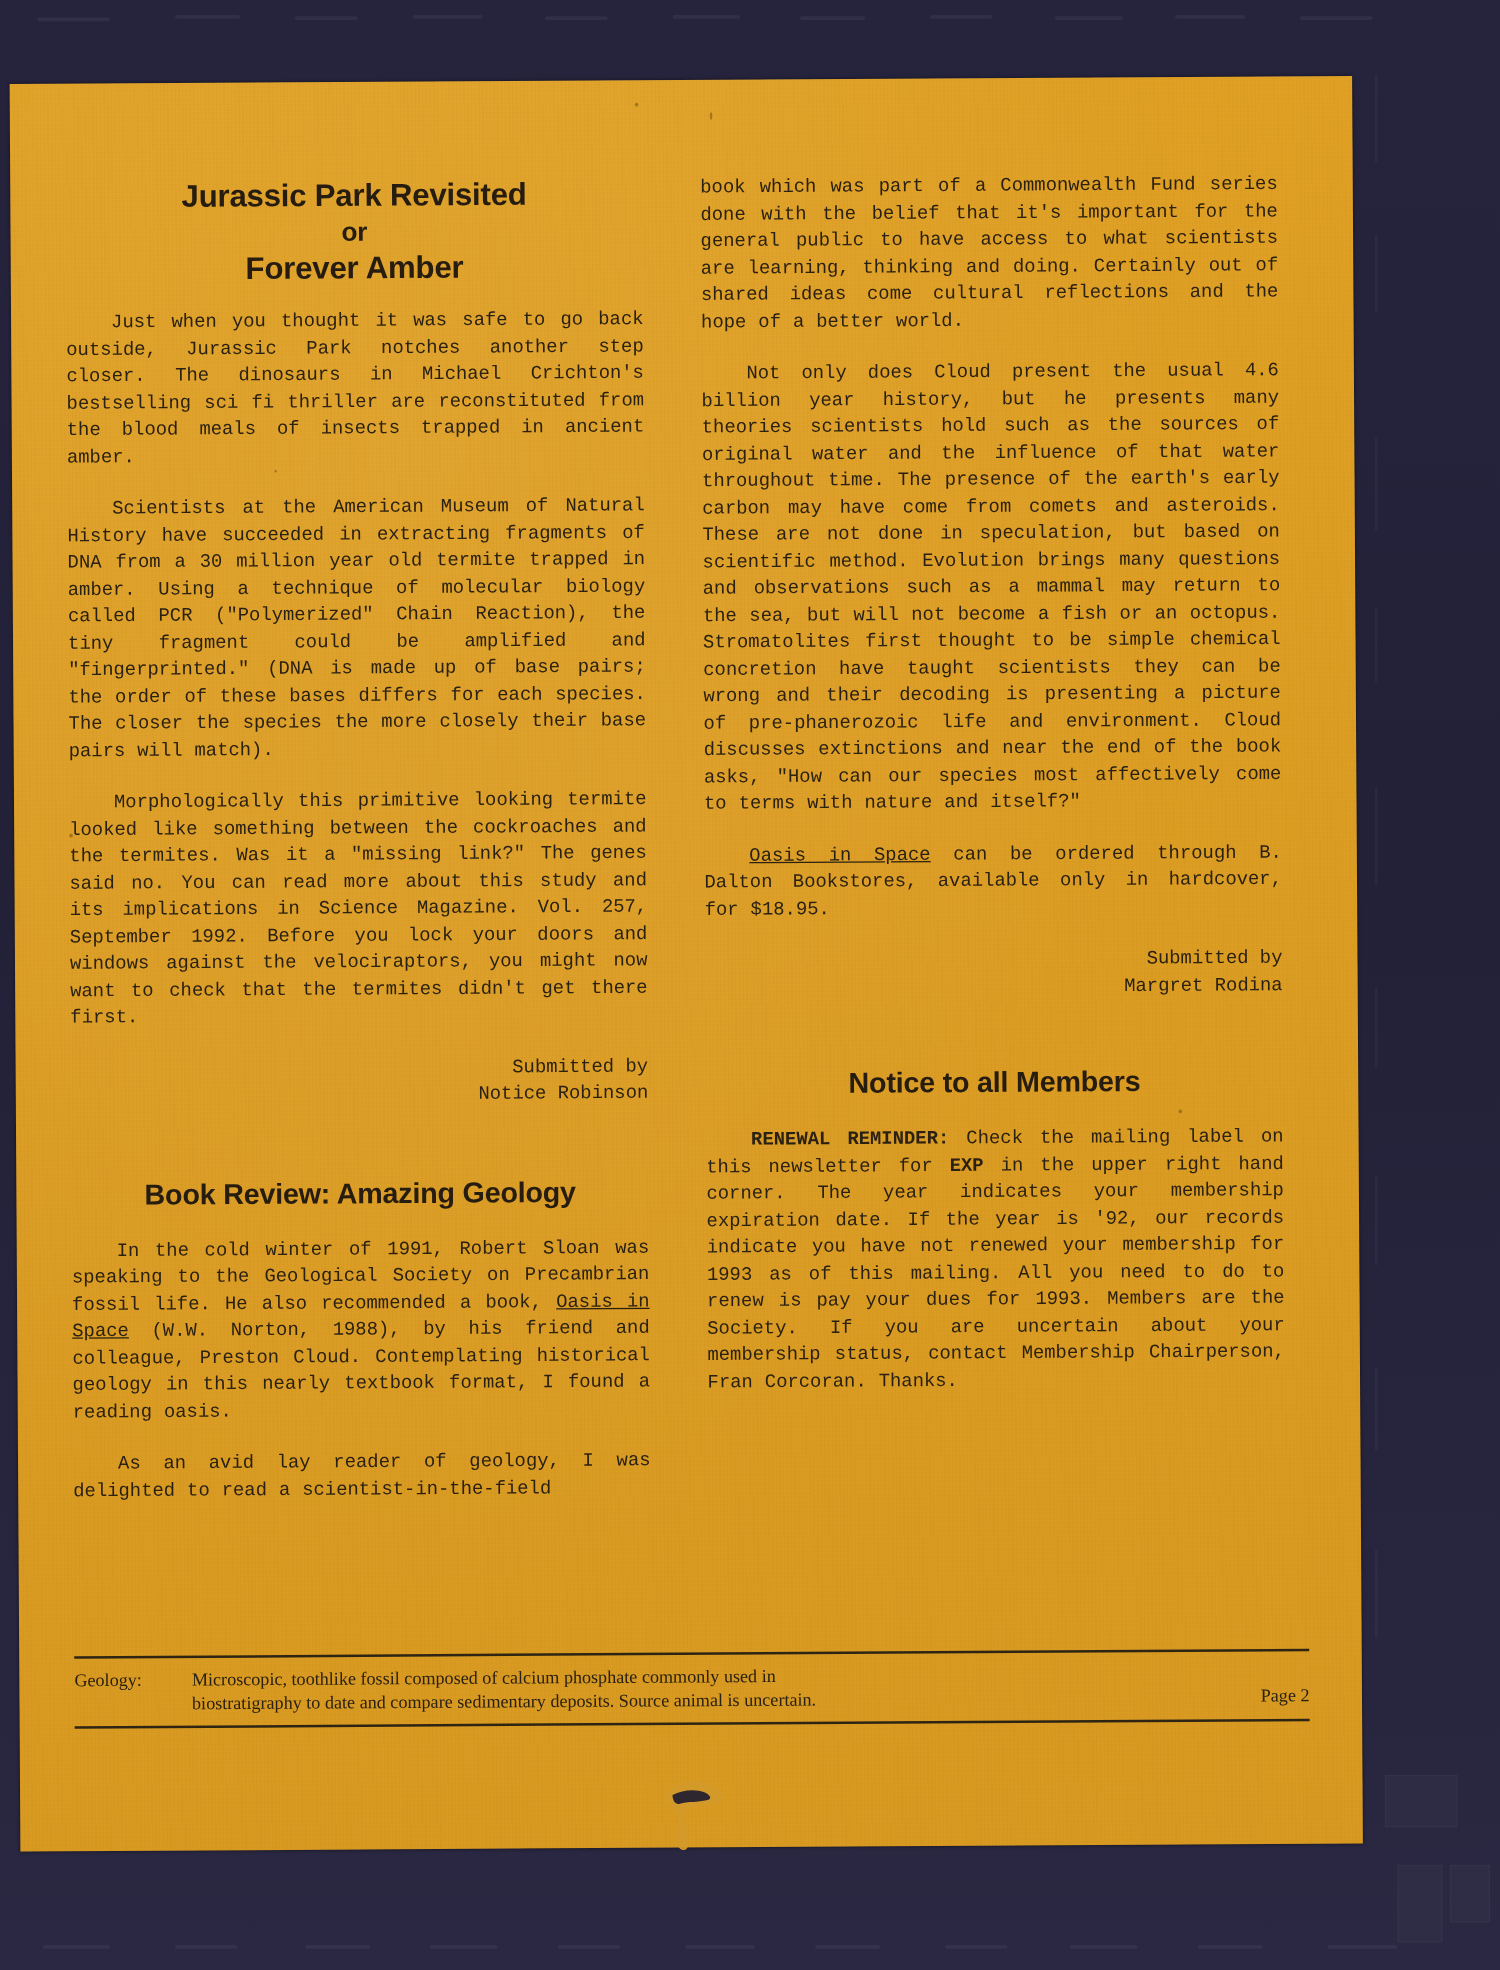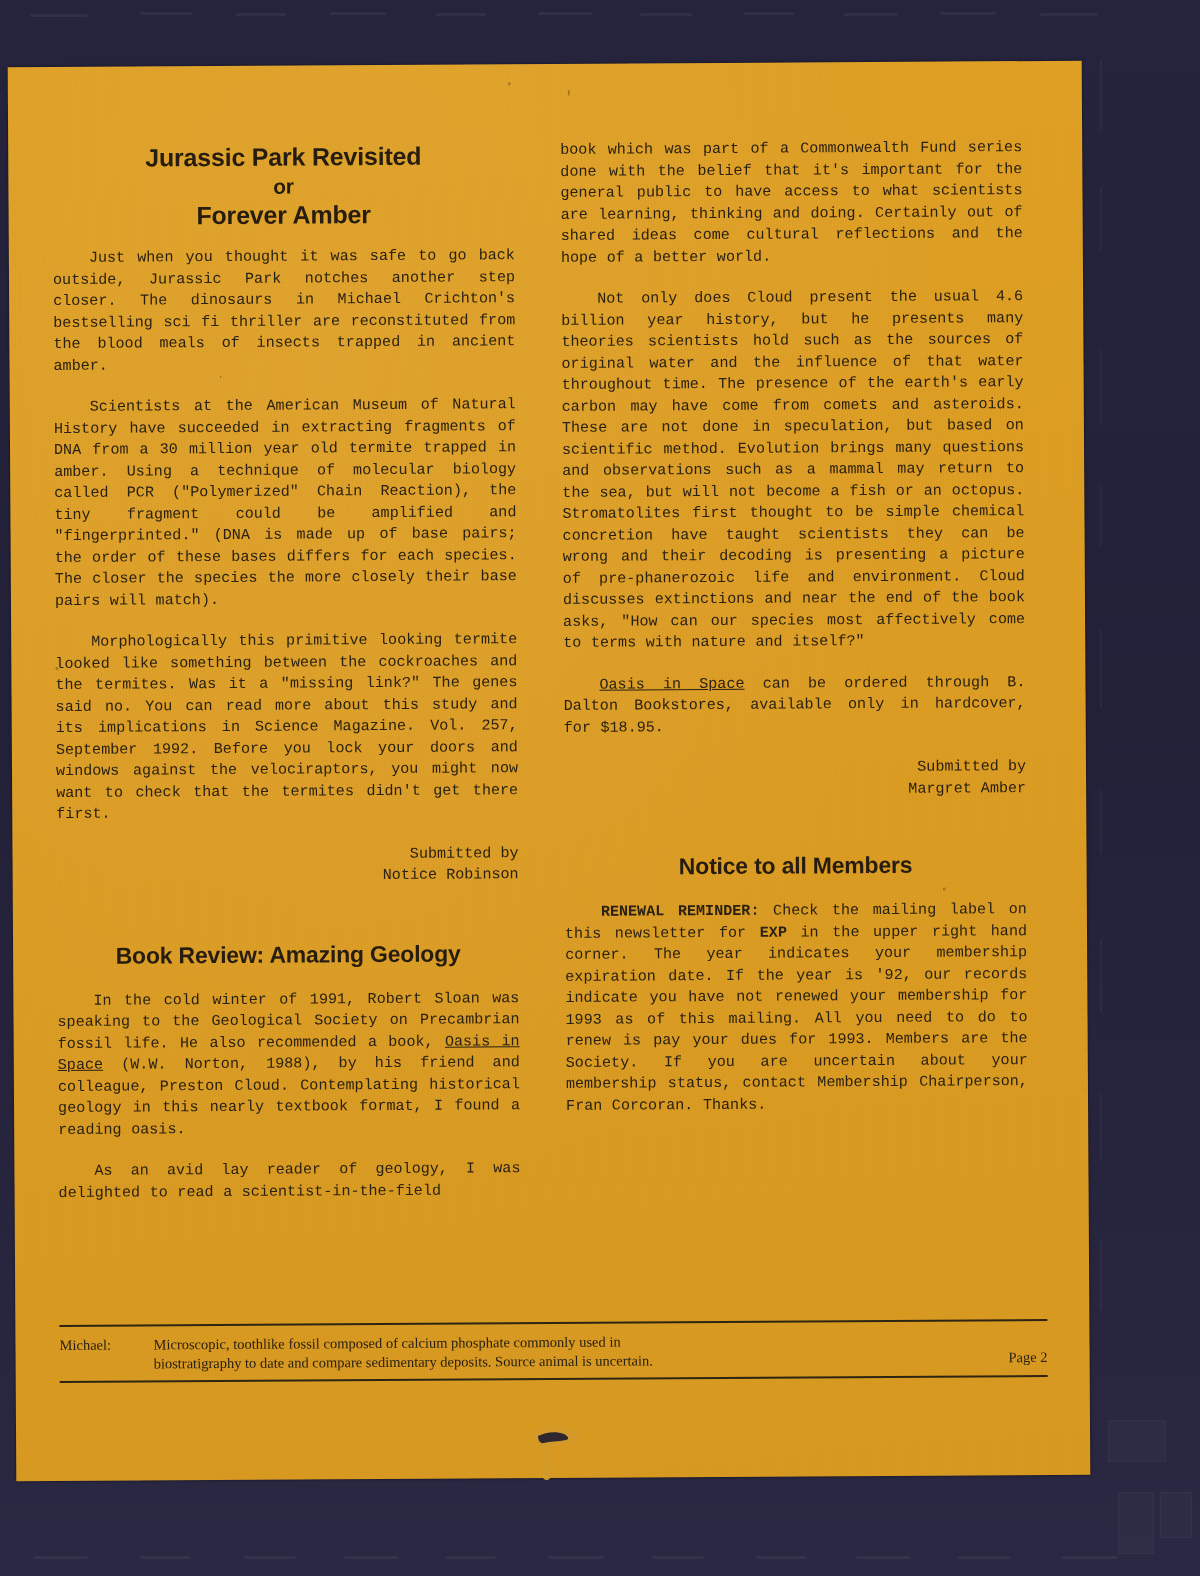--- a/index.html
+++ b/index.html
@@ -274,36 +274,36 @@
     <div class="column" id="col-right">
 
       <p class="body-p no-indent">book which was part of a Commonwealth Fund series done with the belief that it's important for the general public to have access to what scientists are learning, thinking and doing.  Certainly out of shared ideas come cultural reflections and the hope of a better world.</p>
 
       <p class="body-p">Not only does Cloud present the usual 4.6 billion year history, but he presents many theories scientists hold such as the sources of original water and the influence of that water throughout time.  The presence of the earth's early carbon may have come from comets and asteroids.  These are not done in speculation, but based on scientific method.  Evolution brings many questions and observations such as a mammal may return to the sea, but will not become a fish or an octopus.  Stromatolites first thought to be simple chemical concretion have taught scientists they can be wrong and their decoding is presenting a picture of pre-phanerozoic life and environment.  Cloud discusses extinctions and near the end of the book asks, "How can our species most affectively come to terms with nature and itself?"</p>
 
       <p class="body-p"><u>Oasis in Space</u><span> can be ordered through B. Dalton Bookstores, available only in hardcover, for $18.95.</span></p>
 
       <p class="signature">
         <span>Submitted by</span><br>
-        <span>Margret Amber</span>
+        <span>Margret Rodina</span>
       </p>
 
       <div style="height:50px"></div>
 
       <h2 class="section-head">Notice to all Members</h2>
 
       <div style="height:20px"></div>
 
       <p class="body-p"><b>RENEWAL  REMINDER:</b><span>  Check the mailing label on this newsletter for </span><b>EXP</b><span> in the upper right hand corner.  The year indicates your membership expiration date.  If the year is '92, our records indicate you have not renewed your membership for 1993 as of this mailing.  All you need to do to renew is pay your dues for 1993.  Members are the Society.  If you are uncertain about your membership status, contact Membership Chairperson, Fran Corcoran.  Thanks.</span></p>
     </div>
 
     <div id="footer">
       <div class="rule"></div>
       <div id="footer-row">
-        <div class="glossary-term">Michael:</div>
+        <div class="glossary-term">Geology:</div>
         <div class="glossary-def">
           <span>Microscopic, toothlike fossil composed of calcium phosphate commonly used in</span><br>
           <span>biostratigraphy to date and compare sedimentary deposits.  Source animal is uncertain.</span>
         </div>
         <div class="page-number">Page 2</div>
       </div>
       <div class="rule"></div>
     </div>
 
   </div>

